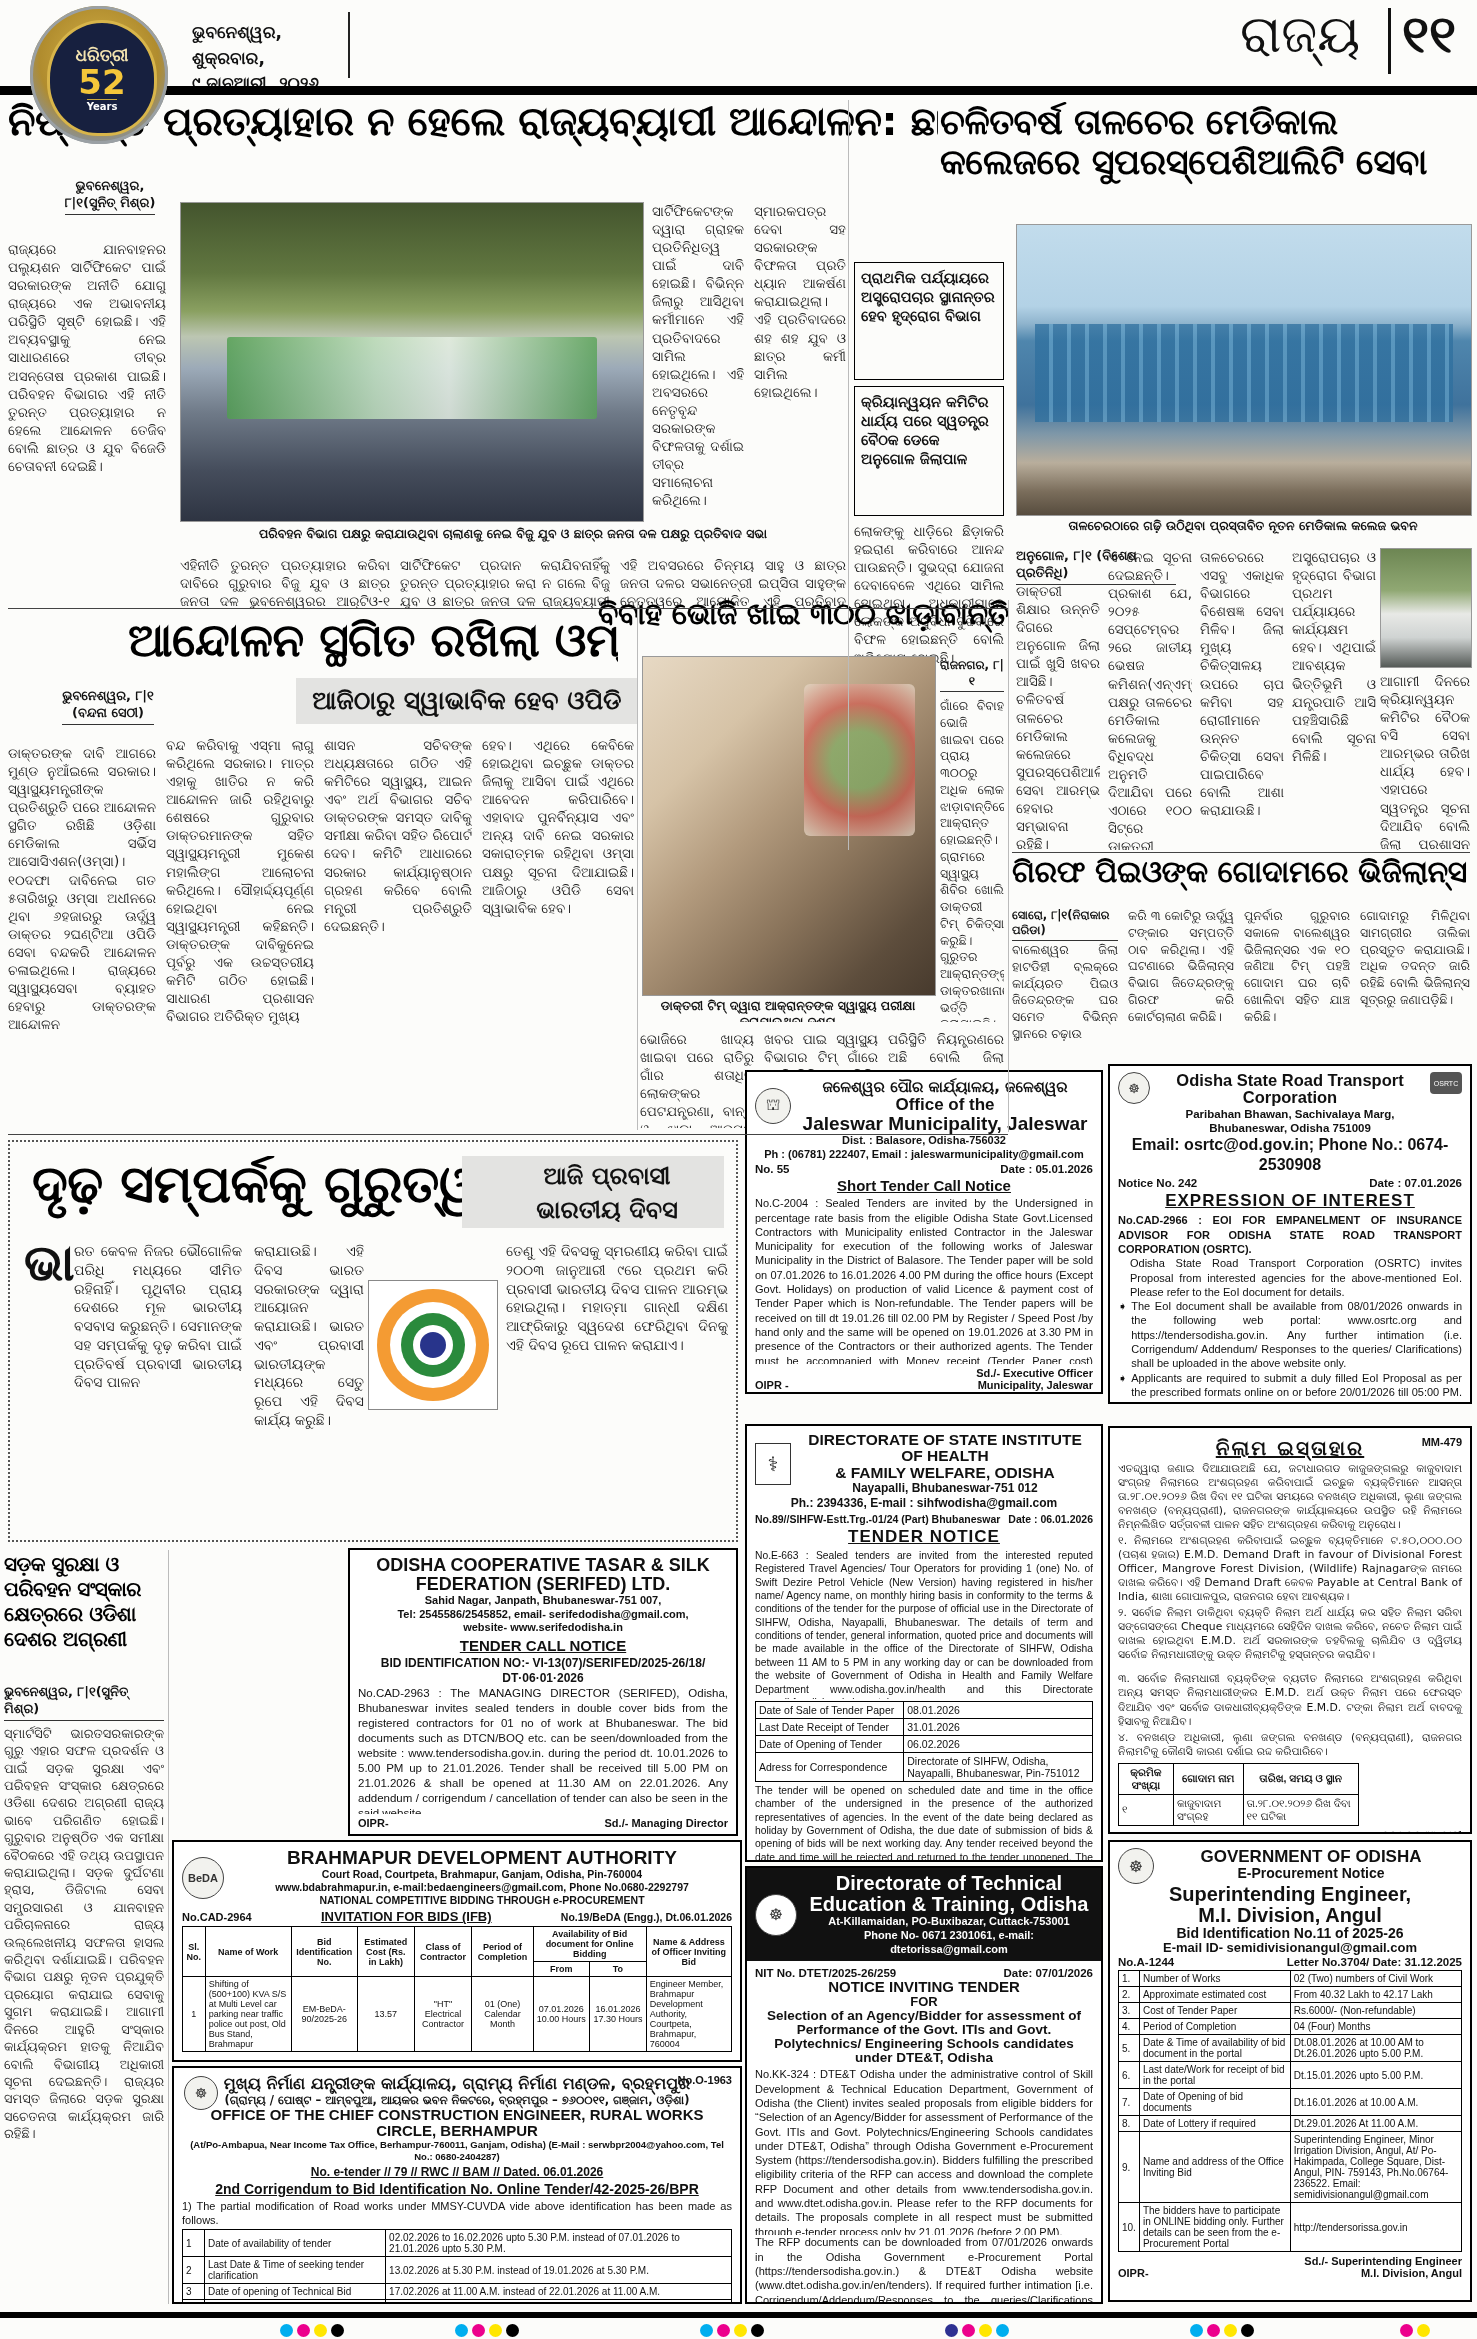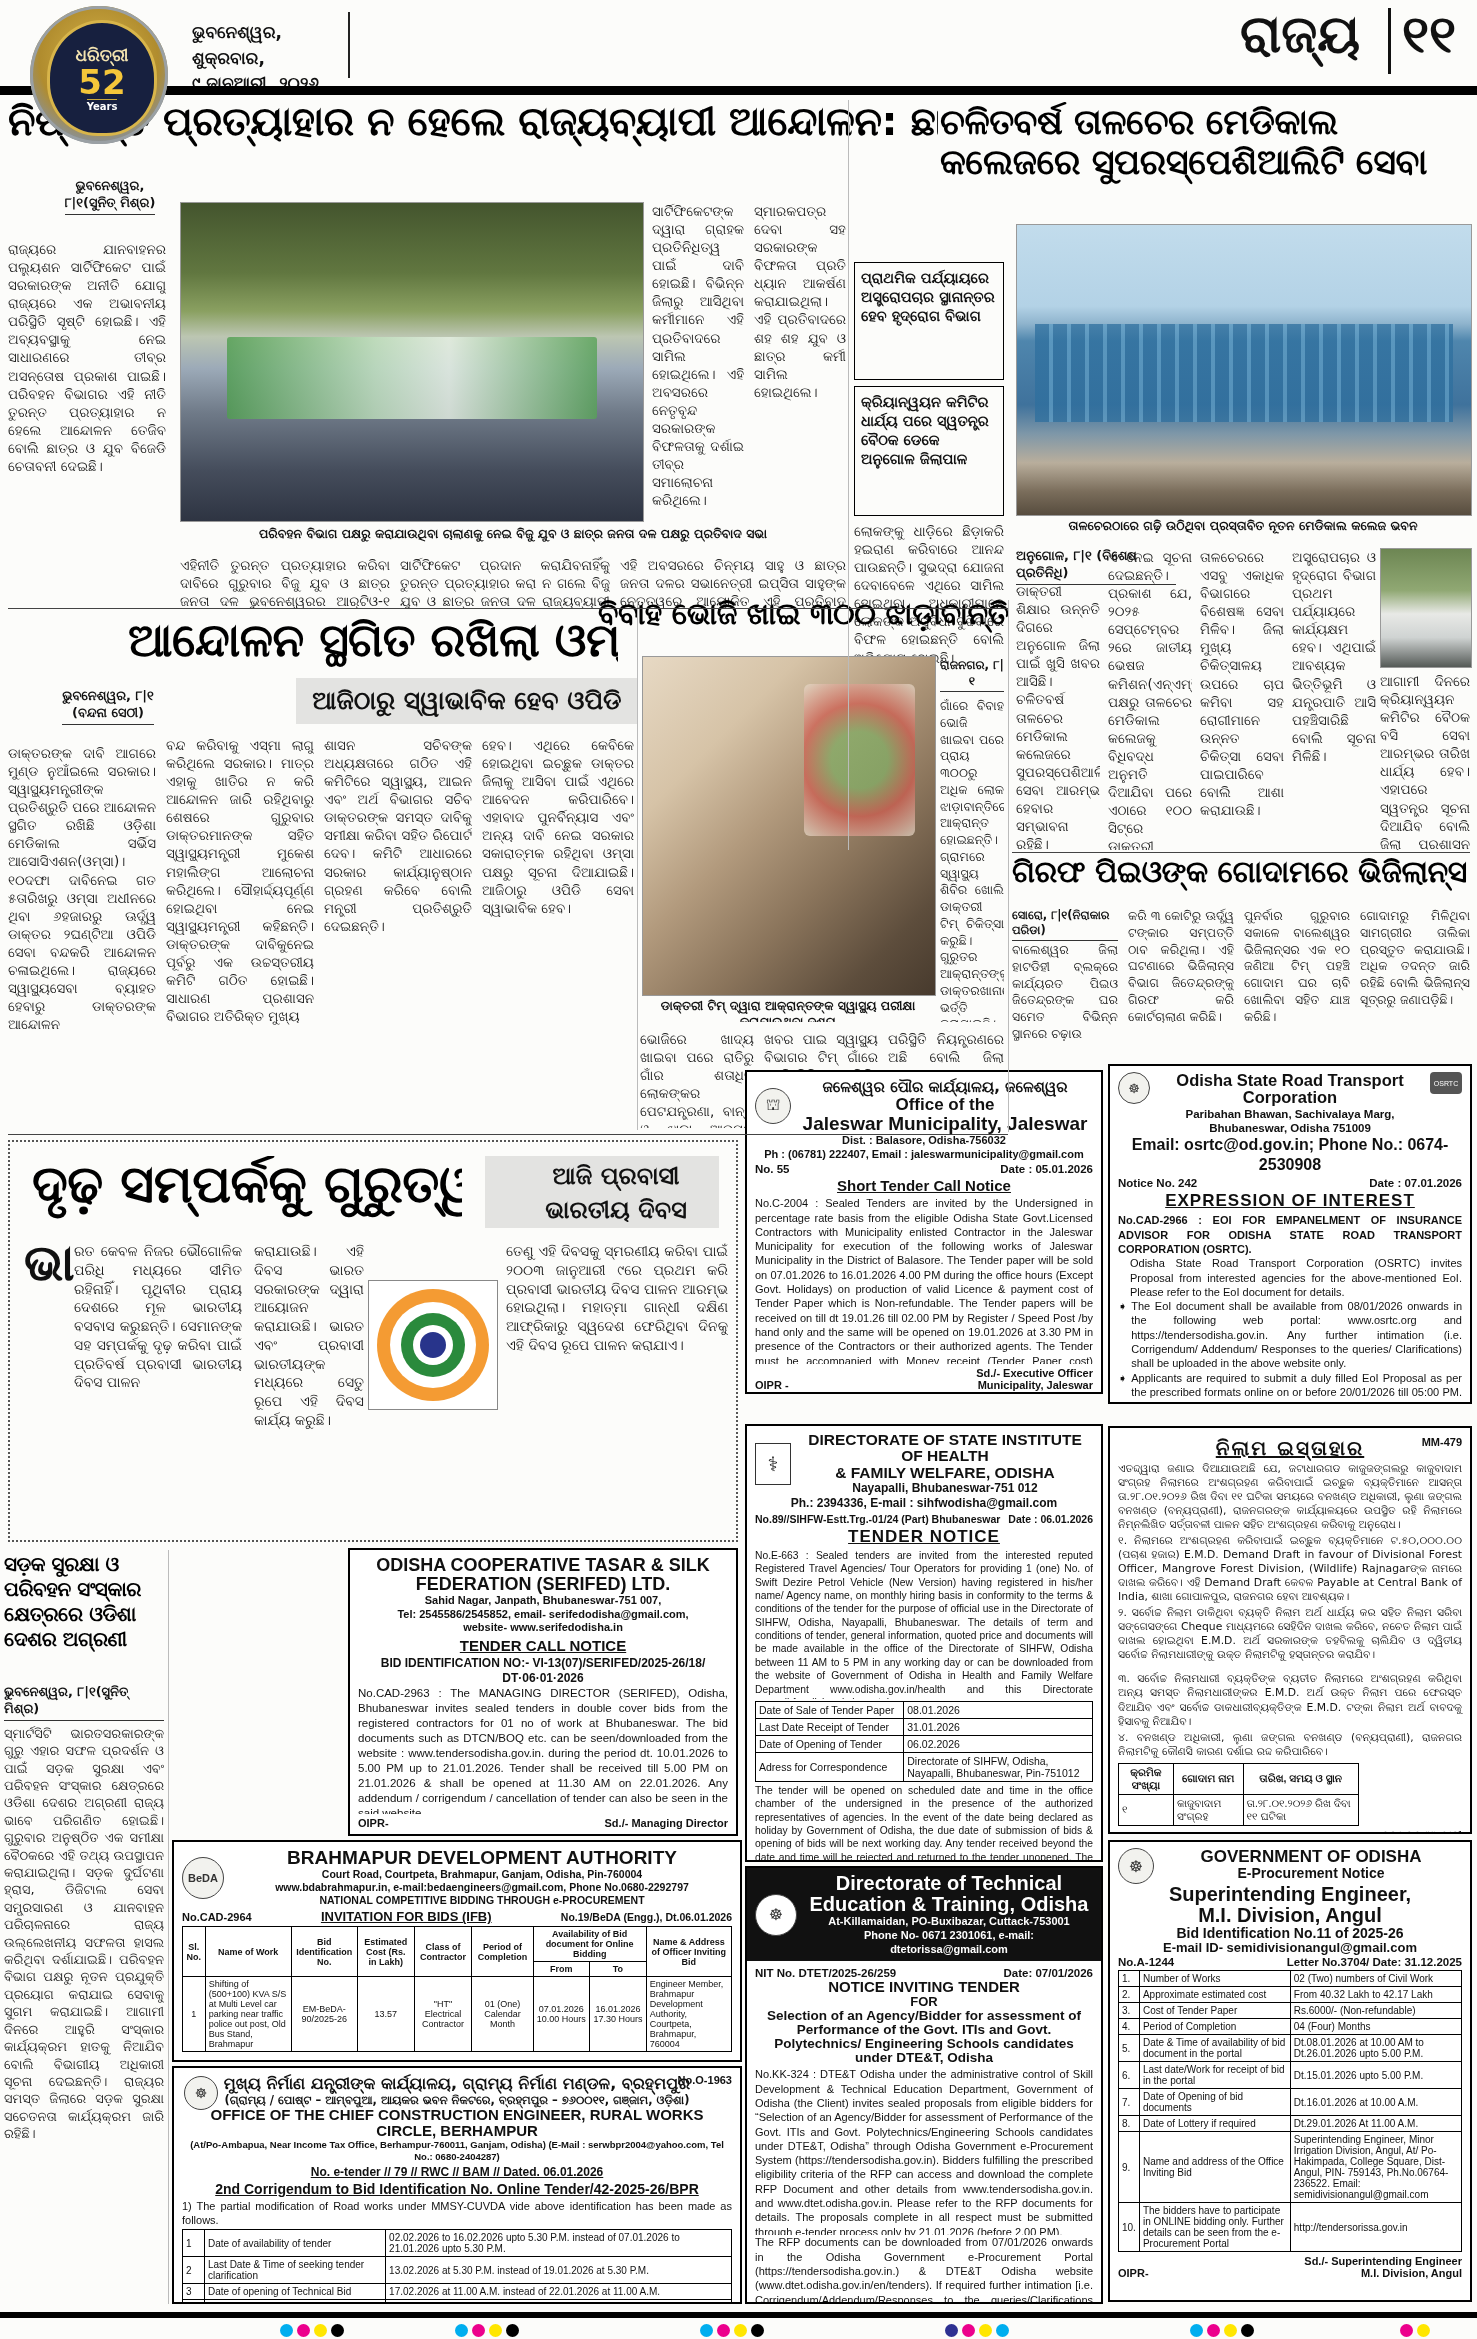--- a/index.html
+++ b/index.html
@@ -42,21 +42,21 @@
         <div style="color:#f3e3b0;font-size:17px;font-weight:700;">ଧରିତ୍ରୀ</div>
         <div style="color:#f5c63a;font-size:34px;font-weight:800;line-height:1;">52</div>
         <div style="color:#fff;font-size:10px;font-weight:700;border-top:1px solid #caa93f;padding-top:1px;">Years</div>
       </div>
     </div>
     <div class="abs" style="left:192px;top:20px;width:150px;font-size:17px;font-weight:700;line-height:1.5;">
       <div>ଭୁବନେଶ୍ୱର, ଶୁକ୍ରବାର,</div>
       <div>୯ ଜାନୁଆରୀ, ୨୦୨୬</div>
     </div>
     <div class="abs" style="left:348px;top:12px;width:2px;height:66px;background:#222;"></div>
-    <div class="abs" style="left:1240px;top:8px;font-size:52px;font-weight:700;line-height:1;">ରାଜ୍ୟ</div>
+    <div class="abs" style="left:1240px;top:8px;font-size:52px;font-weight:400;line-height:1;">ରାଜ୍ୟ</div>
     <div class="abs" style="left:1388px;top:8px;width:3px;height:66px;background:#111;"></div>
     <div class="abs" style="left:1402px;top:8px;font-size:52px;font-weight:800;line-height:1;">୧୧</div>
   </div>
   <div class="abs" style="left:0;top:86px;width:1477px;height:9px;background:#000;"></div>
 
   <div class="abs" style="left:8px;top:100px;width:838px;height:508px;">
     <div class="headline odia" style="position:absolute;left:0;top:0;width:930px;height:52px;font-size:40px;white-space:nowrap;">ନିଷ୍ପତ୍ତି ପ୍ରତ୍ୟାହାର ନ ହେଲେ ରାଜ୍ୟବ୍ୟାପୀ ଆନ୍ଦୋଳନ: ଛାତ୍ର, ଯୁବ ବିଜେଡି</div>
     <div class="byline abs" style="left:38px;top:78px;width:128px;">
       <span class="u"><span>ଭୁବନେଶ୍ୱର,</span><br>
       <span>୮|୧(ସୁନିତ୍ ମିଶ୍ର)</span></span>
@@ -125,21 +125,21 @@
     <div class="headline odia" style="position:absolute;left:0;top:0;width:458px;height:46px;font-size:30px;white-space:nowrap;">ଗିରଫ ପିଇଓଙ୍କ ଗୋଦାମରେ ଭିଜିଲାନ୍ସ ଟିମ୍ର ଯାଞ୍ଚ</div>
     <div class="byline abs" style="left:0;top:52px;width:106px;font-size:11.5px;text-align:left;"><span class="u">ସୋରୋ, ୮|୧(ନିରାକାର ପରିଡା)</span></div>
     <div class="body-txt odia abs" style="left:0;top:86px;width:106px;height:114px;font-size:12.5px;">ବାଲେଶ୍ୱର ଜିଲା ହାଟଡିହୀ ବ୍ଲକ୍‌ରେ କାର୍ଯ୍ୟରତ ପିଇଓ ଜିତେନ୍ଦ୍ରଙ୍କ ଘର ସମେତ ବିଭିନ୍ନ ସ୍ଥାନରେ ଚଢ଼ାଉ</div>
     <div class="body-txt odia abs" style="left:116px;top:52px;width:106px;height:148px;font-size:12.5px;">କରି ୩ କୋଟିରୁ ଊର୍ଦ୍ଧ୍ୱ ଟଙ୍କାର ସମ୍ପତ୍ତି ଠାବ କରିଥିଲା। ଏହି ଘଟଣାରେ ଭିଜିଲାନ୍ସ ବିଭାଗ ଜିତେନ୍ଦ୍ରଙ୍କୁ ଗିରଫ କରି କୋର୍ଟଚାଲାଣ କରିଛି।</div>
     <div class="body-txt odia abs" style="left:232px;top:52px;width:106px;height:148px;font-size:12.5px;">ପୁନର୍ବାର ଗୁରୁବାର ସକାଳେ ବାଲେଶ୍ୱର ଭିଜିଲାନ୍ସର ଏକ ୧୦ ଜଣିଆ ଟିମ୍ ପହଞ୍ଚି ଗୋଦାମ ଘର ଚାବି ଖୋଲିବା ସହିତ ଯାଞ୍ଚ କରିଛି।</div>
     <div class="body-txt odia abs" style="left:348px;top:52px;width:110px;height:148px;font-size:12.5px;">ଗୋଦାମରୁ ମିଳିଥିବା ସାମଗ୍ରୀର ତାଲିକା ପ୍ରସ୍ତୁତ କରାଯାଉଛି। ଅଧିକ ତଦନ୍ତ ଜାରି ରହିଛି ବୋଲି ଭିଜିଲାନ୍ସ ସୂତ୍ରରୁ ଜଣାପଡ଼ିଛି।</div>
   </div>
 
   <div class="abs dotted-box" style="left:8px;top:1140px;width:730px;height:402px;box-sizing:border-box;">
     <div class="headline odia" style="position:absolute;left:22px;top:14px;width:430px;height:72px;font-size:52px;white-space:nowrap;">ଦୃଢ଼ ସମ୍ପର୍କକୁ ଗୁରୁତ୍ୱ</div>
-    <div class="kicker odia abs" style="left:475px;top:14px;width:234px;height:72px;font-size:24px;line-height:1.4;padding-top:4px;box-sizing:border-box;padding-left:28px;">
+    <div class="kicker odia abs" style="left:452px;top:14px;width:262px;height:72px;font-size:24px;line-height:1.4;padding-top:4px;box-sizing:border-box;padding-left:28px;">
       <div>ଆଜି ପ୍ରବାସୀ</div>
       <div>ଭାରତୀୟ ଦିବସ</div>
     </div>
     <div class="abs" style="left:14px;top:96px;font-size:50px;font-weight:700;line-height:1;">ଭା</div>
     <div class="body-txt odia abs" style="left:64px;top:100px;width:168px;height:288px;font-size:14px;">ରତ କେବଳ ନିଜର ଭୌଗୋଳିକ ପରିଧି ମଧ୍ୟରେ ସୀମିତ ରହିନାହିଁ। ପୃଥିବୀର ପ୍ରାୟ ଦେଶରେ ମୂଳ ଭାରତୀୟ ବସବାସ କରୁଛନ୍ତି। ସେମାନଙ୍କ ସହ ସମ୍ପର୍କକୁ ଦୃଢ଼ କରିବା ପାଇଁ ପ୍ରତିବର୍ଷ ପ୍ରବାସୀ ଭାରତୀୟ ଦିବସ ପାଳନ</div>
     <div class="body-txt odia abs" style="left:244px;top:100px;width:110px;height:288px;font-size:14px;">କରାଯାଉଛି। ଏହି ଦିବସ ଭାରତ ସରକାରଙ୍କ ଦ୍ୱାରା ଆୟୋଜନ କରାଯାଉଛି। ଭାରତ ଏବଂ ପ୍ରବାସୀ ଭାରତୀୟଙ୍କ ମଧ୍ୟରେ ସେତୁ ରୂପେ ଏହି ଦିବସ କାର୍ଯ୍ୟ କରୁଛି।</div>
     <div class="abs" style="left:358px;top:138px;width:128px;height:128px;border:1px solid #888;background:#fff;display:flex;align-items:center;justify-content:center;">
       <div style="width:112px;height:112px;border-radius:50%;background:#f49b33;display:flex;align-items:center;justify-content:center;">
         <div style="width:86px;height:86px;border-radius:50%;background:#fff;display:flex;align-items:center;justify-content:center;">
           <div style="width:64px;height:64px;border-radius:50%;background:#2a8a3c;display:flex;align-items:center;justify-content:center;">

